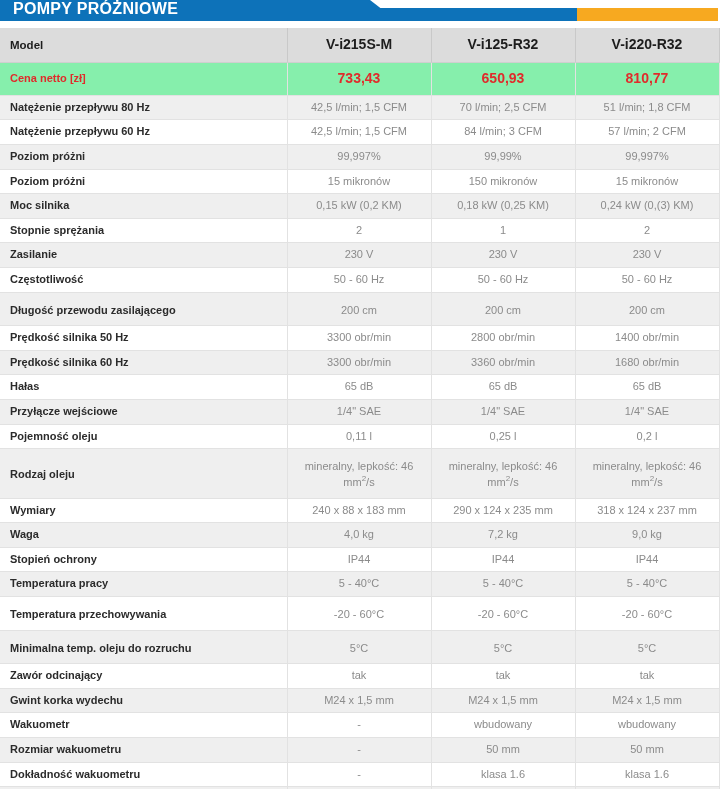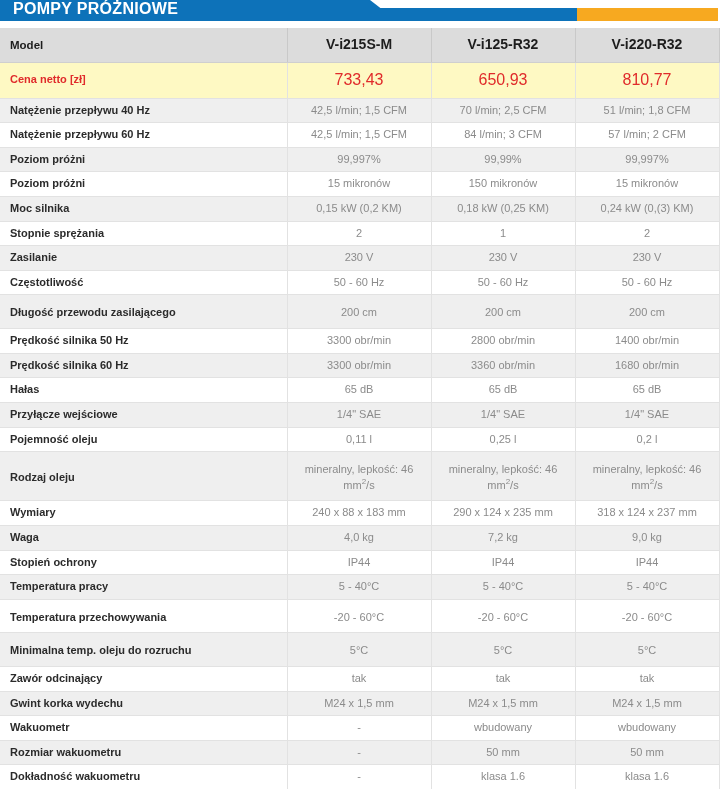--- a/index.html
+++ b/index.html
@@ -106,23 +106,23 @@
     margin-left: 16px;
   }
   tr.row-head td.label { color: #1d1d1d; font-size: 11.5px; }
   tr.row-head td.value {
     color: #1d1d1d;
     font-weight: bold;
     font-size: 14px;
   }
 
   
-  tr.row-price td { background: #fef9c3; padding-top: 6px; padding-bottom: 6px; }
+  tr.row-price td { background: #86efac; padding-top: 6px; padding-bottom: 6px; }
   tr.row-price td.label { color: #e02b2b; }
-  tr.row-price td.value { color: #e02b2b; font-weight: normal; font-size: 16px; }
+  tr.row-price td.value { color: #e02b2b; font-weight: bold; font-size: 14px; }
 
   
   tr.z-gray  td { background: #efefef; }
   tr.z-white td { background: #ffffff; }
 
   tr.tall td { padding-top: 10px; padding-bottom: 7px; }
 
   .sup { font-size: 8px; vertical-align: super; line-height: 0; }
 </style>
 </head>
@@ -152,21 +152,21 @@
         <td class="value">V-i240-R32</td>
       </tr>
       <tr class="row-price">
         <td class="label">Cena netto [zł]</td>
         <td class="value">733,43</td>
         <td class="value">650,93</td>
         <td class="value">810,77</td>
         <td class="value">1044,07</td>
       </tr>
       <tr class="z-gray">
-        <td class="label">Natężenie przepływu 40 Hz</td>
+        <td class="label">Natężenie przepływu 80 Hz</td>
         <td class="value">42,5 l/min; 1,5 CFM</td>
         <td class="value">70 l/min; 2,5 CFM</td>
         <td class="value">51 l/min; 1,8 CFM</td>
         <td class="value">100 l/min; 3,5 CFM</td>
       </tr>
       <tr class="z-white">
         <td class="label">Natężenie przepływu 60 Hz</td>
         <td class="value">42,5 l/min; 1,5 CFM</td>
         <td class="value">84 l/min; 3 CFM</td>
         <td class="value">57 l/min; 2 CFM</td>

